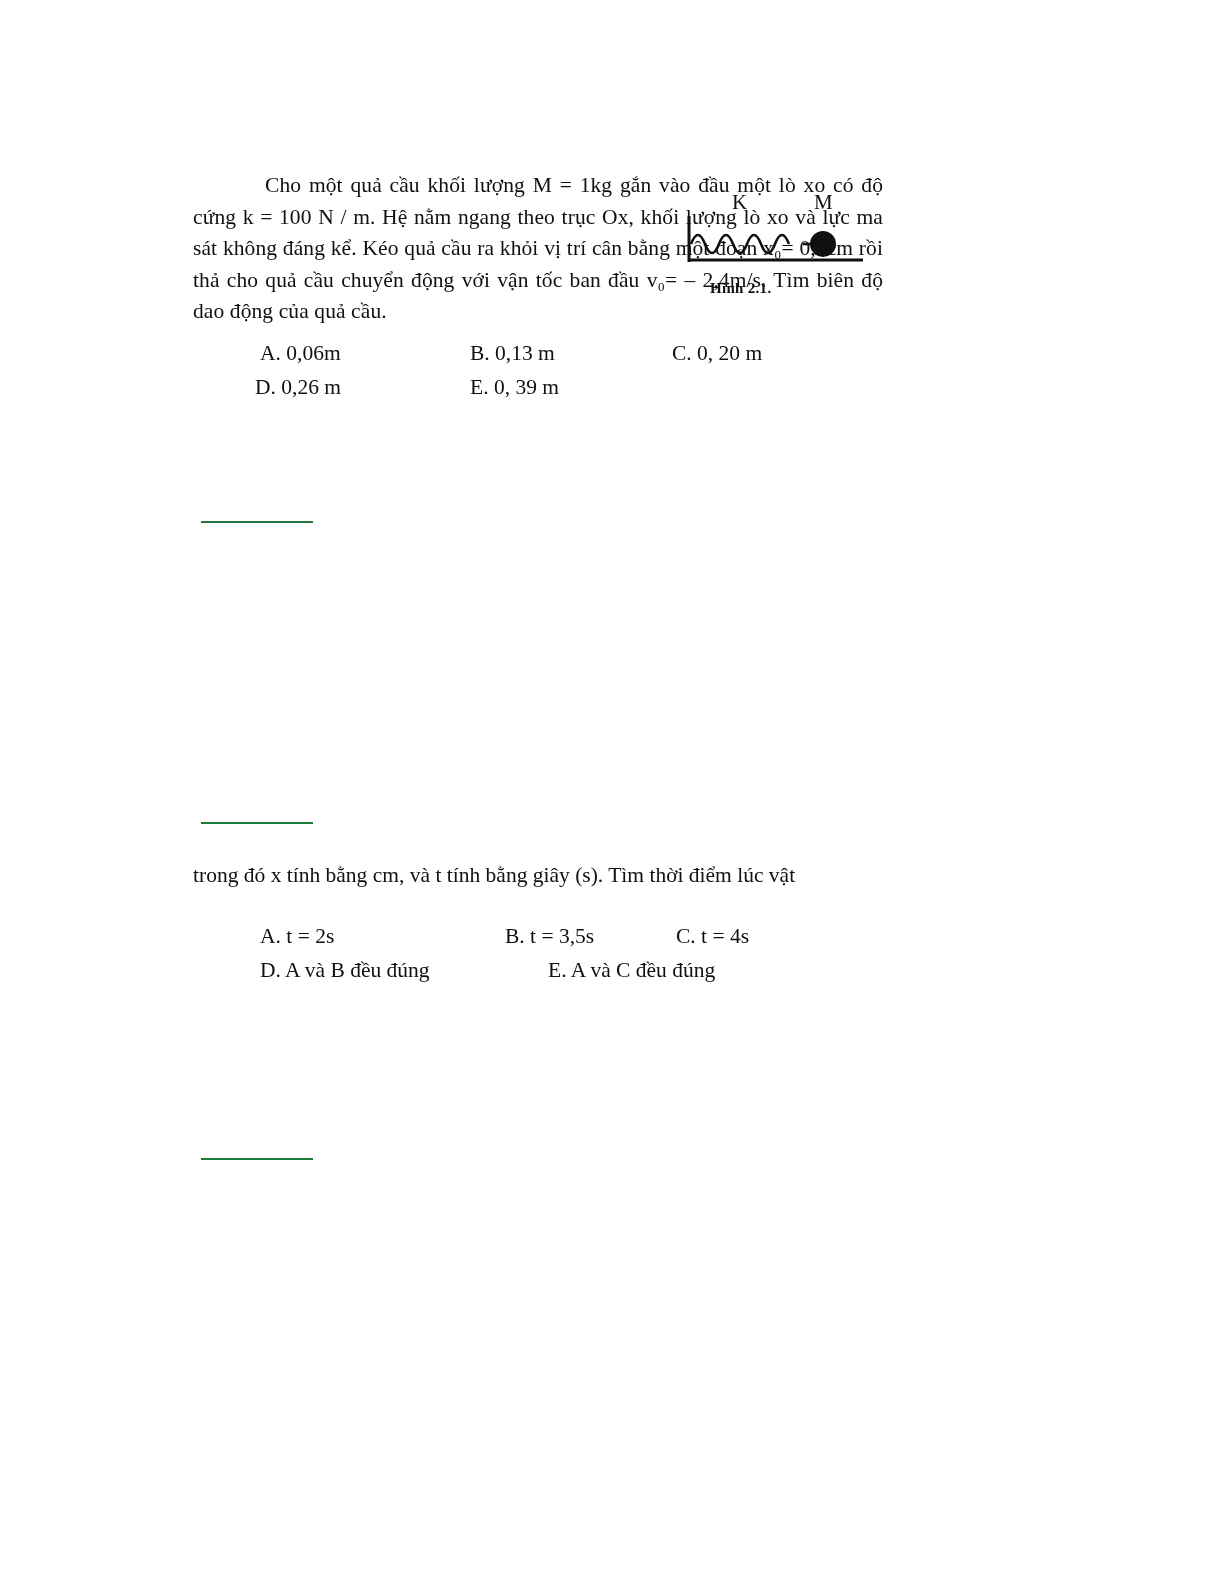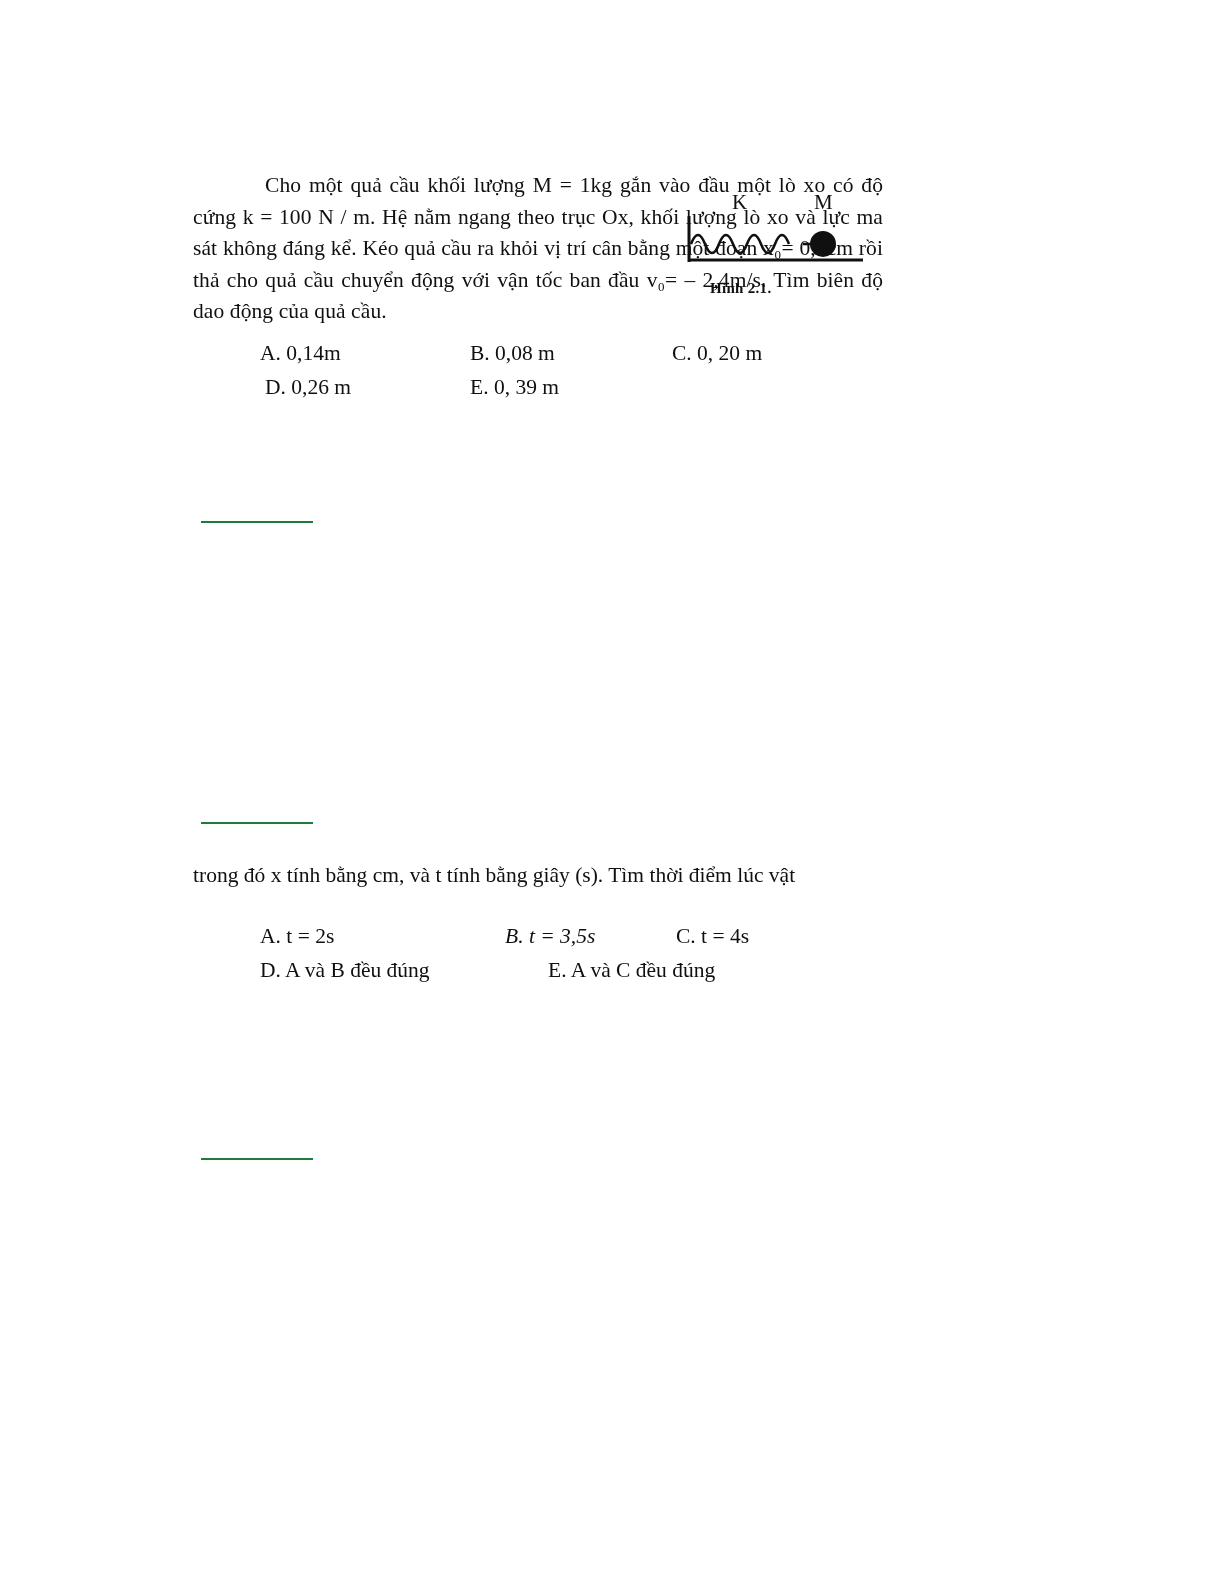--- a/index.html
+++ b/index.html
@@ -90,21 +90,21 @@
     position: relative;
     height: 34px;
   }
   .ans {
     position: absolute;
     white-space: nowrap;
   }
   .q1 .ans-a { left: 67px; }
   .q1 .ans-b { left: 277px; }
   .q1 .ans-c { left: 479px; }
-  .q1 .ans-d { left: 72px; }
+  .q1 .ans-d { left: 62px; }
   .q1 .ans-e { left: 277px; }
 
   
   .sep {
     position: absolute;
     left: 201px;
     width: 112px;
     height: 0;
     border-top: 2.5px solid #1f7a3f;
   }
@@ -168,21 +168,21 @@
     line-height: 1;
   }
   .sqrt .radicand {
     border-top: 1.6px solid #101010;
     padding: 0 2px;
     display: inline-block;
   }
 
   .q2 .answers { margin-top: 24px; }
   .q2 .ans-a { left: 67px; }
-  .q2 .ans-b { left: 312px; font-style: italic; }
+  .q2 .ans-b { left: 312px; }
   .q2 .ans-c { left: 483px; }
   .q2 .ans-d { left: 67px; }
   .q2 .ans-e { left: 355px; }
 </style>
 </head>
 <body>
 
 <div class="page">
 
   <div class="q1">
@@ -190,22 +190,22 @@
       <span class="indent"></span><span>Cho một quả cầu khối lượng M = 1kg</span>
       <span>gắn vào đầu một lò xo có độ cứng k = 100 N / m.</span>
       <span>Hệ nằm ngang theo trục Ox, khối lượng lò xo và</span>
       <span>lực ma sát không đáng kể. Kéo quả cầu ra khỏi vị</span>
       <span>trí cân bằng một đoạn x₀= 0,1cm rồi thả cho quả cầu chuyển động với</span>
       <span>vận tốc ban đầu v₀= – 2,4m/s. Tìm biên độ dao động của quả cầu.</span>
     </div>
 
     <div class="answers">
       <div class="ans-row">
-        <span class="ans ans-a">A.  0,14m</span>
-        <span class="ans ans-b">B.  0,08 m</span>
+        <span class="ans ans-a">A.  0,06m</span>
+        <span class="ans ans-b">B.  0,13 m</span>
         <span class="ans ans-c">C.  0, 20 m</span>
       </div>
       <div class="ans-row">
         <span class="ans ans-d">D.  0,26 m</span>
         <span class="ans ans-e">E.  0, 39 m</span>
       </div>
     </div>
   </div>
 
   <div class="fig1">

